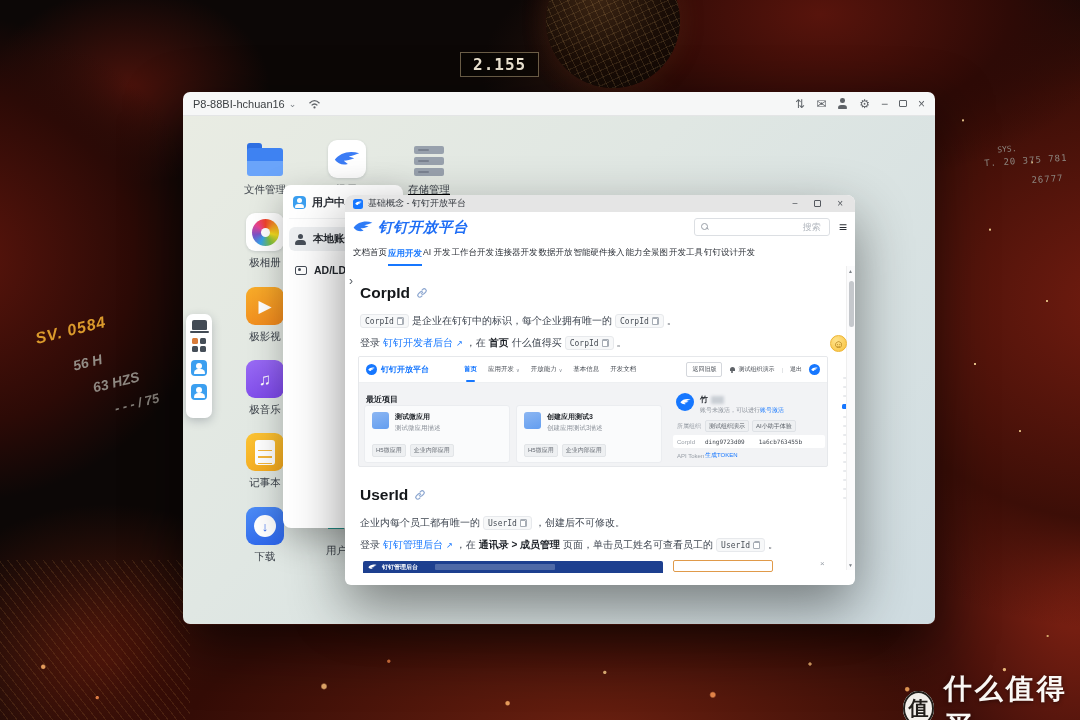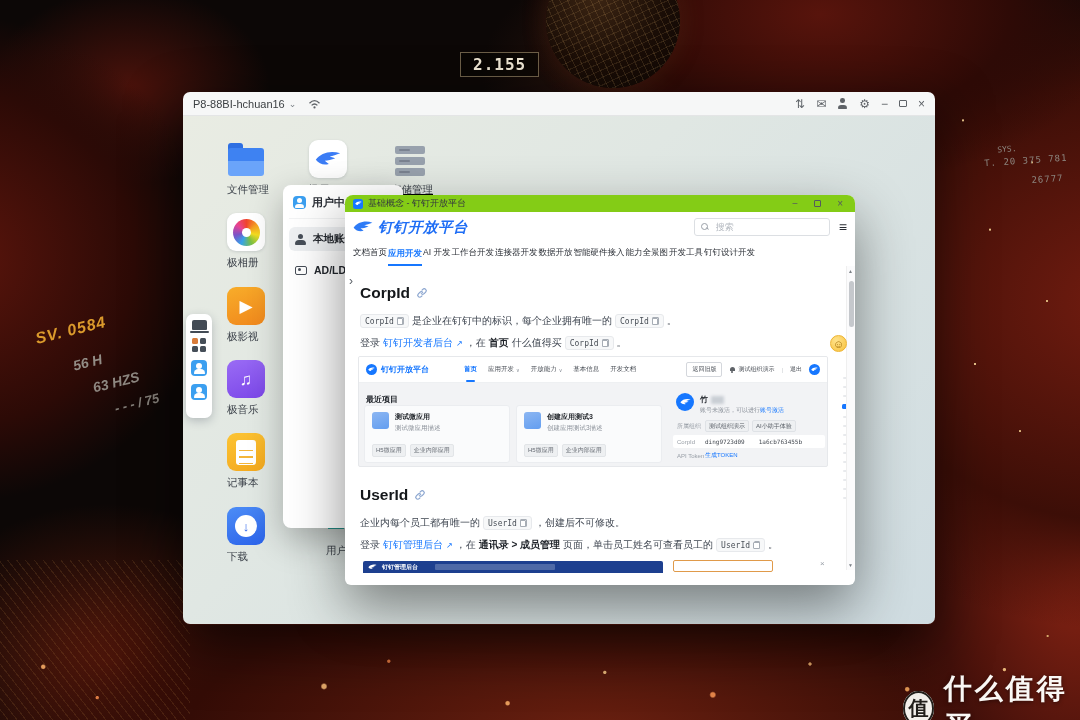--- a/index.html
+++ b/index.html
@@ -81,21 +81,21 @@
   .wifi{margin-left:4px;display:inline-block;}
   .nas-controls{margin-left:auto;display:flex;align-items:center;gap:11px;color:#5f6368;}
   .nc{font-size:12px;line-height:1;cursor:default;}
   .nc-person{position:relative;width:11px;height:11px;}
   .nc-person::before{content:"";position:absolute;left:3.2px;top:0;width:4.6px;height:4.6px;border-radius:50%;background:#5f6368;}
   .nc-person::after{content:"";position:absolute;left:1px;bottom:0;width:9px;height:4.5px;border-radius:4px 4px 1px 1px;background:#5f6368;}
   .nc-max{width:8px;height:7px;border:1.4px solid #5f6368;border-radius:1px;}
   .nas-body{position:relative;height:508px;border-radius:0 0 7px 7px;overflow:hidden;
     background:linear-gradient(135deg,#e9ece3 0%,#e0e7e3 40%,#cfdce1 100%);}
 
-  .dicon{position:absolute;width:76px;display:flex;flex-direction:column;cursor:default;}
+  .dicon{position:absolute;width:76px;display:flex;flex-direction:column;align-items:center;cursor:default;}
   .dicon .lbl{margin-top:5px;font-size:10.5px;color:#3d434b;}
   .tile{width:38px;height:38px;display:grid;place-items:center;}
   .tile-white{background:#fff;border-radius:9px;box-shadow:0 1px 3px rgba(60,70,90,.18);}
   .tile-orange{background:linear-gradient(160deg,#f8ad2a,#f0871c);border-radius:9px;}
   .tile-amber{background:linear-gradient(160deg,#fcc434,#f3a81e);border-radius:9px;}
   .tile-purple{background:linear-gradient(160deg,#9a6cf5,#7b46e8);border-radius:9px;}
   .tile-blue{background:linear-gradient(160deg,#4d8df6,#2b63ea);border-radius:9px;}
   .ic-folder{position:relative;width:36px;height:28px;margin-top:6px;}
   .ic-folder::before{content:"";position:absolute;top:-5px;left:0;width:15px;height:8px;background:#2e6fe2;border-radius:3px 3px 0 0;}
   .ic-folder::after{content:"";position:absolute;inset:0;background:linear-gradient(180deg,#3e82f2 0 45%,#6aa4fa 45%);border-radius:3px;}
@@ -135,37 +135,37 @@
   .uc-item.active{background:#eef0f2;}
   .uc-ic-person{position:relative;width:11px;height:11px;flex:0 0 auto;}
   .uc-ic-person::before{content:"";position:absolute;left:3px;top:0;width:5px;height:5px;border-radius:50%;background:#474e58;}
   .uc-ic-person::after{content:"";position:absolute;left:0;bottom:0;width:11px;height:4.5px;border-radius:4px 4px 1px 1px;background:#474e58;}
   .uc-ic-card{width:12px;height:9px;border:1.5px solid #474e58;border-radius:2px;position:relative;flex:0 0 auto;}
   .uc-ic-card::after{content:"";position:absolute;left:1.5px;top:1.5px;width:3px;height:3px;border-radius:50%;background:#474e58;}
 
   
   #doc{position:absolute;left:345px;top:195px;width:510px;height:390px;background:#fff;border-radius:8px 8px 6px 6px;
     box-shadow:0 22px 55px rgba(0,0,0,.45);z-index:30;overflow:hidden;}
-  .doc-titlebar{height:17px;display:flex;align-items:center;padding:0 8px;background:#84cc16;}
+  .doc-titlebar{height:17px;display:flex;align-items:center;padding:0 8px;background:#e5e5e5;}
   .app-ic{width:10px;height:10px;border-radius:2.5px;background:#1677ff;display:grid;place-items:center;margin-right:5px;}
   .app-ic svg{display:block;}
   .doc-title{font-size:9px;color:#34383f;}
   .doc-controls{margin-left:auto;display:flex;align-items:center;gap:16px;color:#55595f;padding-right:4px;}
   .dc{font-size:10px;line-height:1;}
   .dc-max{width:7px;height:7px;border:1.2px solid #55595f;border-radius:1px;}
   .doc-menubar{height:15px;display:flex;align-items:center;gap:10px;padding:0 8px;font-size:8.5px;color:#3c4148;border-bottom:1px solid #f1f2f3;}
   .mb-div{color:#c9ccd0;}
   .doc-header{height:30px;display:flex;align-items:center;padding:0 8px;}
   .brand{display:flex;align-items:center;gap:5px;}
   .brand-text{font-size:14.5px;font-weight:bold;font-style:italic;color:#1f6ef5;letter-spacing:.5px;}
   .searchbox{margin-left:auto;width:136px;height:18px;border:1px solid #dcdfe3;border-radius:3px;display:flex;align-items:center;padding:0 6px;gap:5px;background:#fff;}
   .search-ic{position:relative;width:8px;height:8px;flex:0 0 auto;}
   .search-ic::before{content:"";position:absolute;left:0;top:0;width:5px;height:5px;border:1.3px solid #9aa0a8;border-radius:50%;}
   .search-ic::after{content:"";position:absolute;left:5.4px;top:5.4px;width:3px;height:1.3px;background:#9aa0a8;transform:rotate(45deg);border-radius:1px;}
-  .searchbox input{border:0;outline:0;width:100%;font-size:9px;color:#333;font-family:inherit;}
+  .searchbox input{border:0;outline:0;width:100%;font-size:9px;color:#333;font-family:inherit;text-align:right;}
   .searchbox input::placeholder{color:#b3b8bf;}
   .hamburger{font-size:14px;color:#2b2f36;margin-left:9px;font-weight:bold;}
   .doc-tabs{height:24px;display:flex;align-items:flex-end;gap:1px;padding:0 8px;font-size:8.5px;color:#2b2f36;}
   .tab{padding-bottom:7px;white-space:nowrap;}
   .tab.active{color:#1677ff;font-weight:bold;border-bottom:2.5px solid #1677ff;padding-bottom:4.5px;}
   .doc-content{position:relative;height:304px;background:#fff;}
   .collapse{position:absolute;left:4px;top:8px;font-size:12px;color:#595f66;}
   .sec-h{position:absolute;left:15px;display:flex;align-items:center;gap:6px;font-size:15.5px;font-weight:bold;color:#14171a;}
   .link-ic svg{display:block;}
   .para{position:absolute;left:15px;font-size:10px;color:#3f4651;display:flex;align-items:center;gap:3px;white-space:nowrap;}

